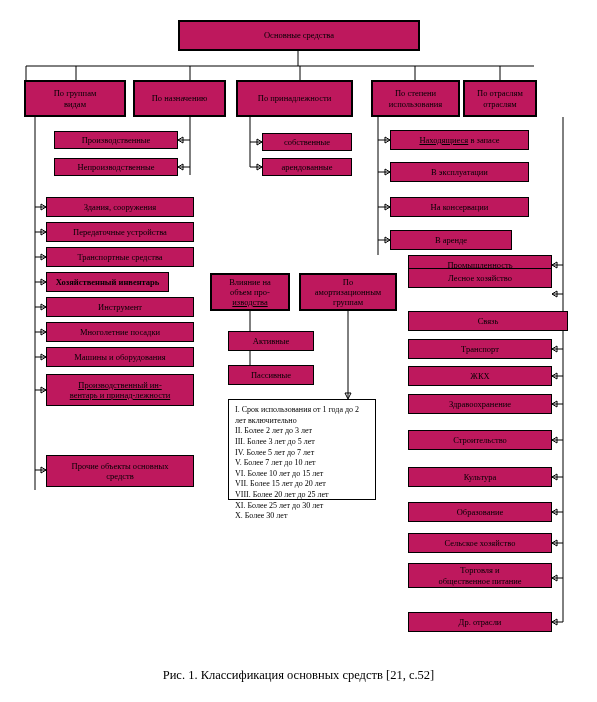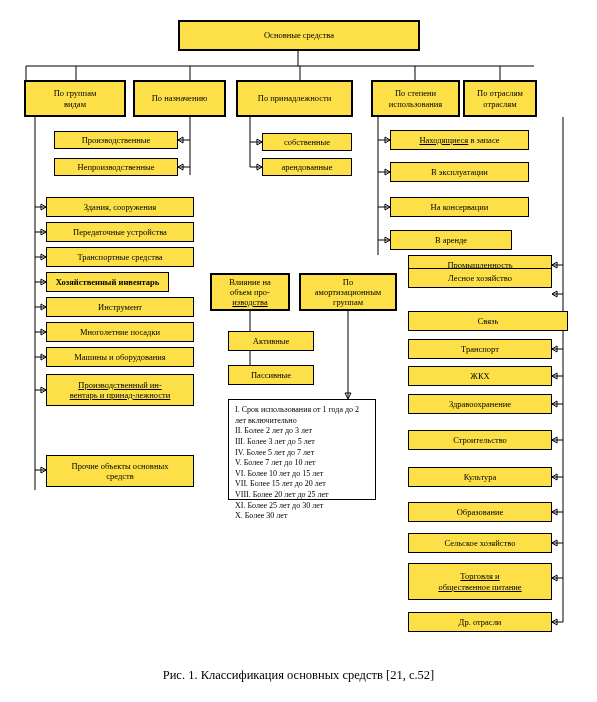--- a/index.html
+++ b/index.html
@@ -17,21 +17,21 @@
   }
   #canvas {
     position: absolute;
     left: 0; top: 0;
     width: 597px;
     height: 702px;
   }
   .box {
     position: absolute;
     border: 1px solid #000;
-    background: #fde047;
+    background: #be185d;
     box-sizing: border-box;
     display: flex;
     align-items: center;
     justify-content: center;
     text-align: center;
     font-family: "Liberation Serif", serif;
     font-size: 8.5px;
     line-height: 1.18;
     padding: 1px 2px;
     color: #000;
@@ -307,21 +307,21 @@
   </div>
   <div class="box" style="left:408px; top:467px; width:144px; height:20px;">
     <span class="inner">Культура</span>
   </div>
   <div class="box" style="left:408px; top:502px; width:144px; height:20px;">
     <span class="inner">Образование</span>
   </div>
   <div class="box" style="left:408px; top:533px; width:144px; height:20px;">
     <span class="inner">Сельское хозяйство</span>
   </div>
-  <div class="box" style="left:408px; top:563px; width:144px; height:37px;text-decoration:underline;">
+  <div class="box" style="left:408px; top:563px; width:144px; height:25px;">
     <span class="inner">Торговля и
 общественное питание</span>
   </div>
   <div class="box" style="left:408px; top:612px; width:144px; height:20px;">
     <span class="inner">Др. отрасли</span>
   </div>
 
   <div class="caption" style="top:668px;">Рис. 1. Классификация основных средств [21, с.52]</div>
 
 </div>

